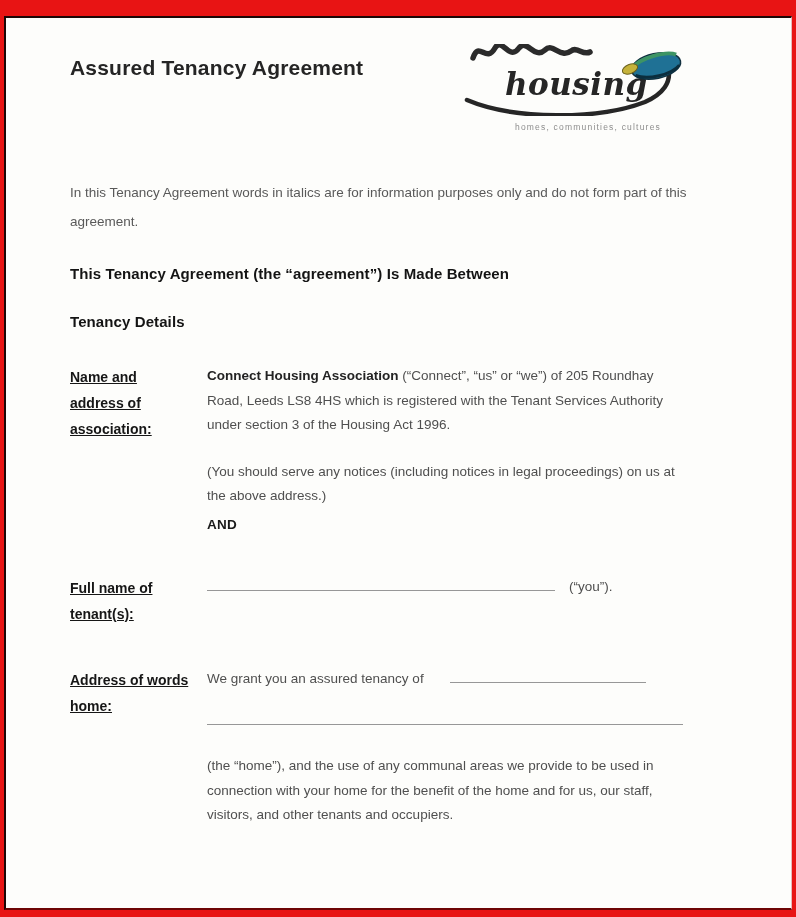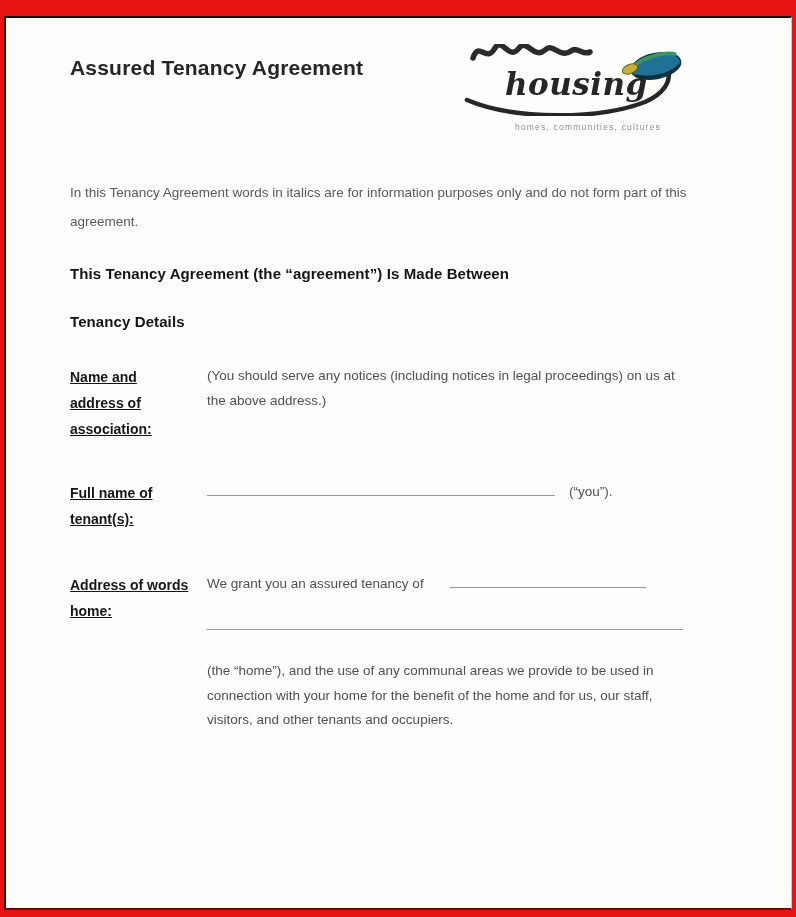--- a/index.html
+++ b/index.html
@@ -126,21 +126,23 @@
 
     <p class="intro">In this Tenancy Agreement words in italics are for information purposes only and do not form part of this agreement.</p>
 
     <h2 class="h-bold" style="margin-top:29px;">This Tenancy Agreement (the “agreement”) Is Made Between</h2>
 
     <h2 class="h-bold">Tenancy Details</h2>
 
     <section class="row">
       <div class="label">Name and address of association:</div>
       <div class="content">
+        <p><span class="org-name">Connect Housing Association</span><span> (“Connect”, “us” or “we”) of 205 Roundhay Road, Leeds LS8 4HS which is registered with the Tenant Services Authority under section 3 of the Housing Act 1996.</span></p>
         <p>(You should serve any notices (including notices in legal proceedings) on us at the above address.)</p>
+        <p class="and">AND</p>
       </div>
     </section>
 
     <section class="row" style="margin-top:38px;">
       <div class="label">Full name of tenant(s):</div>
       <div class="content">
         <p><span class="blank blank-tenant"></span><span>(“you”).</span></p>
       </div>
     </section>
 

